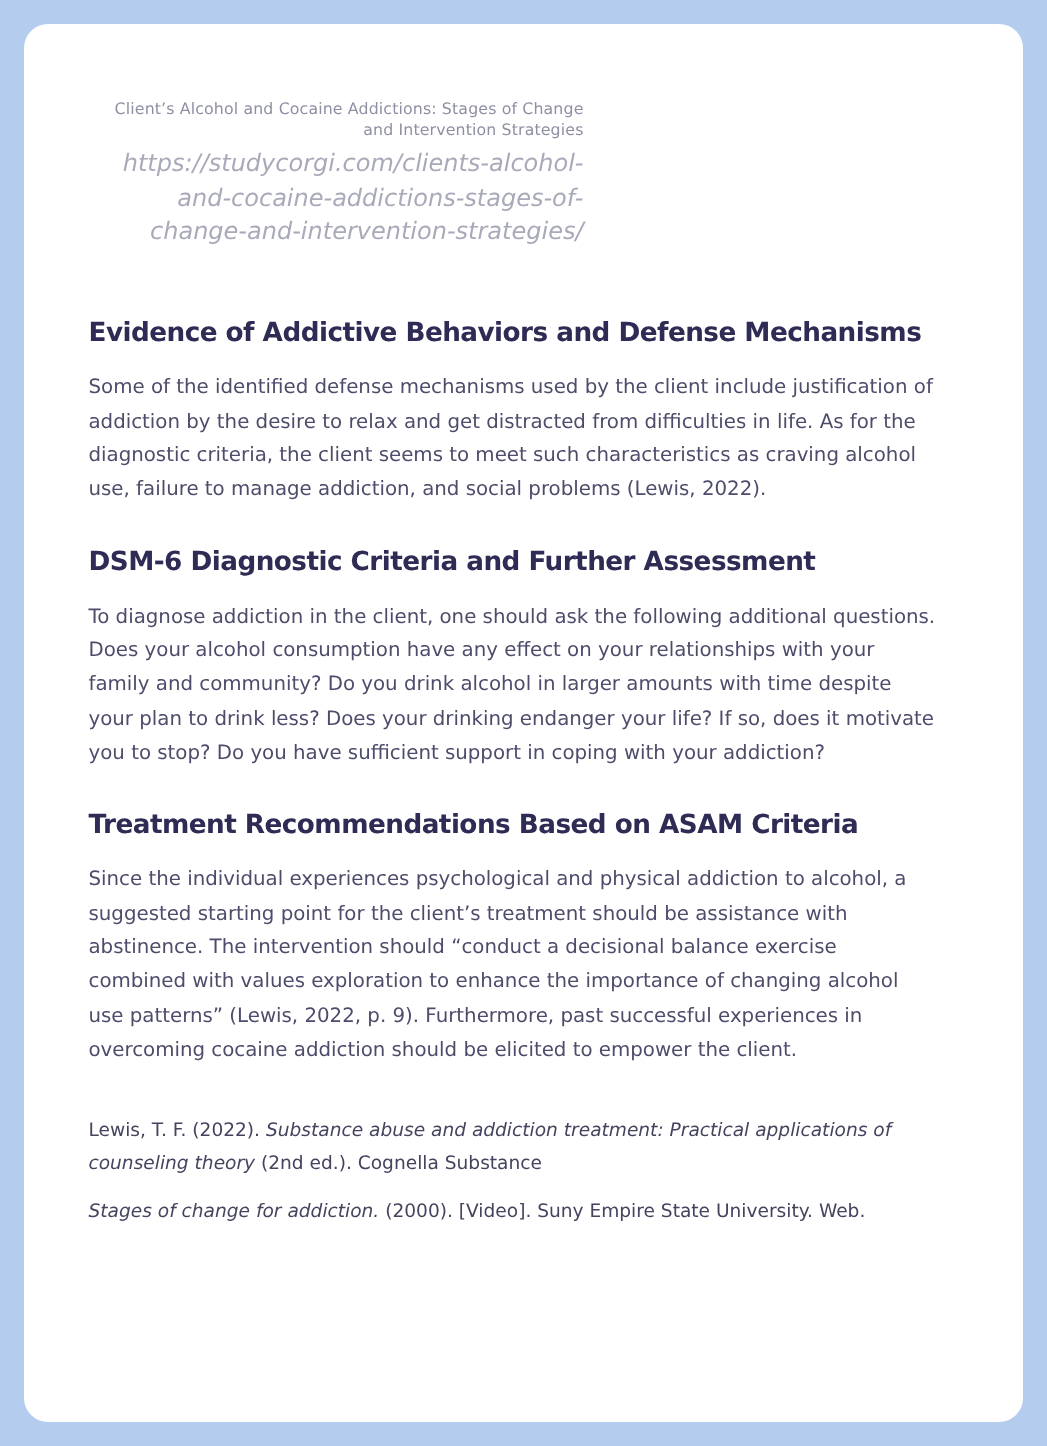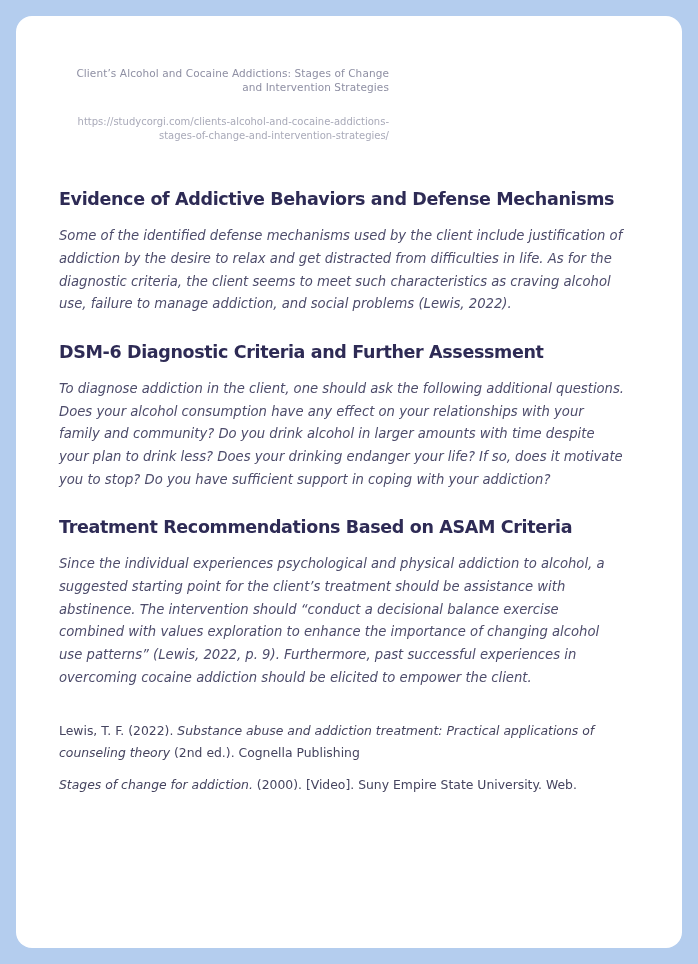--- a/index.html
+++ b/index.html
@@ -74,25 +74,26 @@
 
   .header-title {
     font-size: 10.5px;
     font-weight: normal;
     color: #8e8fa3;
     line-height: 1.38;
     letter-spacing: 0.1px;
   }
 
   .header-url {
-    margin-top: 20px;
-    font-size: 10px;
+    margin-top: 3px;
+    font-size: 16px;
     color: #a9aab9;
     line-height: 1.42;
     word-break: break-word;
+    font-style: italic;
   }
 
   
   .doc-body {
     padding: 0 57px 0 43px;
     margin-top: 46px;
   }
 
   h2.section-heading {
     font-family: "DejaVu Sans", sans-serif;
@@ -104,21 +105,20 @@
   }
 
   h2.section-heading.refs { font-size: 17.5px; }
 
   p.para {
     font-size: 13.2px;
     line-height: 1.72;
     color: #4d4c6b;
     margin-top: 14px;
     text-align: left;
-    font-style: italic;
   }
 
   .section + .section { margin-top: 26px; }
   .section.refs-section { margin-top: 30px; }
 
   p.reference {
     font-size: 12.4px;
     line-height: 1.78;
     color: #45445f;
     margin-top: 17px;
@@ -155,21 +155,21 @@
     </div>
 
     <div class="section">
       <h2 class="section-heading">Treatment Recommendations Based on ASAM Criteria</h2>
       <p class="para">Since the individual experiences psychological and physical addiction to alcohol, a suggested starting point for the client’s treatment should be assistance with abstinence. The intervention should “conduct a decisional balance exercise combined with values exploration to enhance the importance of changing alcohol use patterns” (Lewis, 2022, p. 9). Furthermore, past successful experiences in overcoming cocaine addiction should be elicited to empower the client.</p>
     </div>
 
     <div class="section refs-section">
 
       <p class="reference">
-        <span>Lewis, T. F. (2022). </span><span class="ital">Substance abuse and addiction treatment: Practical applications of counseling theory</span><span> (2nd ed.). Cognella Publishing</span>
+        <span>Lewis, T. F. (2022). </span><span class="ital">Substance abuse and addiction treatment: Practical applications of counseling theory</span><span> (2nd ed.). Cognella Substance</span>
       </p>
 
       <p class="reference">
         <span></span><span class="ital">Stages of change for addiction.</span><span> (2000). [Video]. Suny Empire State University. Web.</span>
       </p>
     </div>
 
   </div>
 </div>
 

